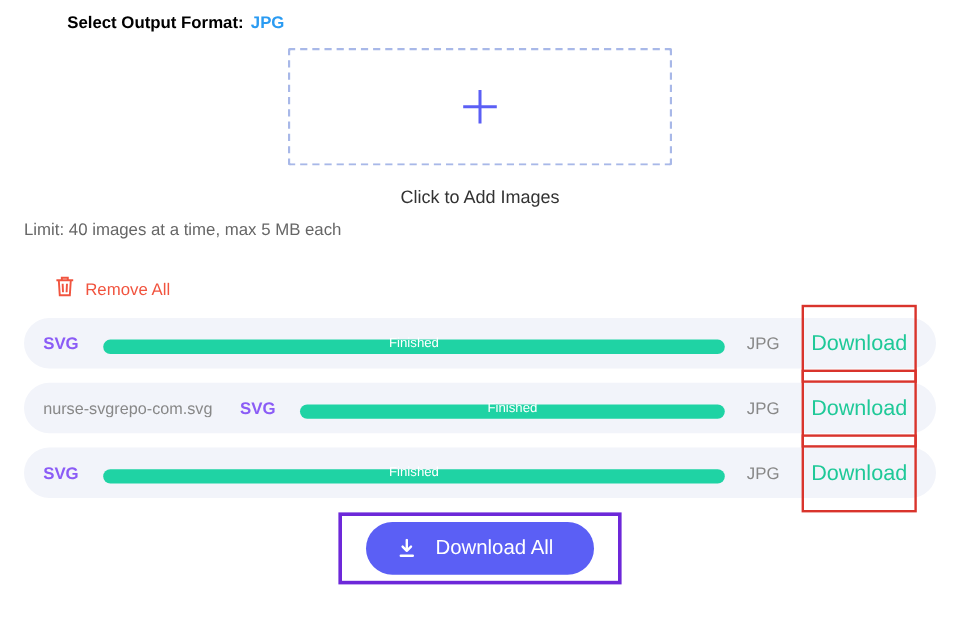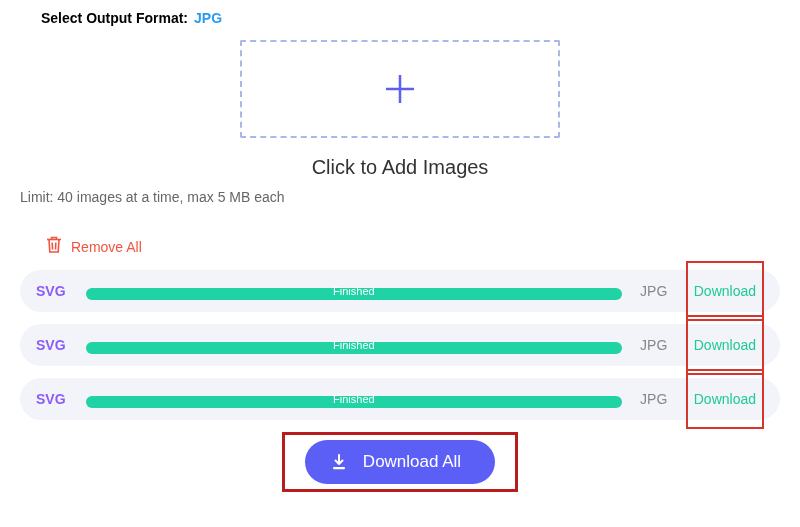--- a/index.html
+++ b/index.html
@@ -9,21 +9,21 @@
       width: 800px;
       height: 527px;
       padding: 10px 20px;
       position: relative;
     }
     .header {
       display: flex;
       align-items: center;
       gap: 6px;
       margin-bottom: 14px;
-      margin-left: 21px;
+      margin-left: 36px;
     }
     .header-label {
       font-size: 14px;
       font-weight: 700;
       color: #000;
     }
     .header-value {
       font-size: 14px;
       font-weight: 700;
       color: #2a9bf2;
@@ -35,21 +35,21 @@
       border: 2px dashed #a8b8e8;
       border-radius: 2px;
       display: flex;
       align-items: center;
       justify-content: center;
       cursor: pointer;
     }
     .plus-icon svg { display: block; }
     .add-title {
       text-align: center;
-      font-size: 20px;
+      font-size: 15px;
       color: #333;
       margin-top: 18px;
       font-weight: 400;
     }
     .limit-text {
       text-align: left;
       font-size: 14px;
       color: #666;
       margin-top: 10px;
     }
@@ -111,33 +111,33 @@
       font-weight: 500;
     }
     .file-to {
       width: 36px;
       font-size: 14px;
       color: #888;
       text-align: center;
     }
     .download-link {
       color: #1fc998;
-      font-size: 14px;
+      font-size: 18px;
       font-weight: 500;
       cursor: pointer;
       padding: 20px 6px;
       border: 2px solid #d9342c;
     }
     .download-all-wrap {
       display: flex;
       justify-content: center;
       margin-top: 6px;
     }
     .download-all-highlight {
-      border: 3px solid #b91c1c;
+      border: 3px solid #6d28d9;
       padding: 5px 20px;
     }
     .download-all-btn {
       background: #5b5ff5;
       color: #fff;
       border: none;
       border-radius: 25px;
       height: 44px;
       padding: 0 34px 0 26px;
       font-size: 17px;
@@ -186,20 +186,21 @@
     <span class="file-from">SVG</span>
     <div class="progress-wrap">
       <div class="progress-bar"></div>
       <span class="progress-label">Finished</span>
     </div>
     <span class="file-to">JPG</span>
     <span class="download-link">Download</span>
   </div>
 
   <div class="file-row">
+    <span class="file-name">nurse-svgrepo-com.svg</span>
     <span class="file-from">SVG</span>
     <div class="progress-wrap">
       <div class="progress-bar"></div>
       <span class="progress-label">Finished</span>
     </div>
     <span class="file-to">JPG</span>
     <span class="download-link">Download</span>
   </div>
 
   <div class="file-row">

